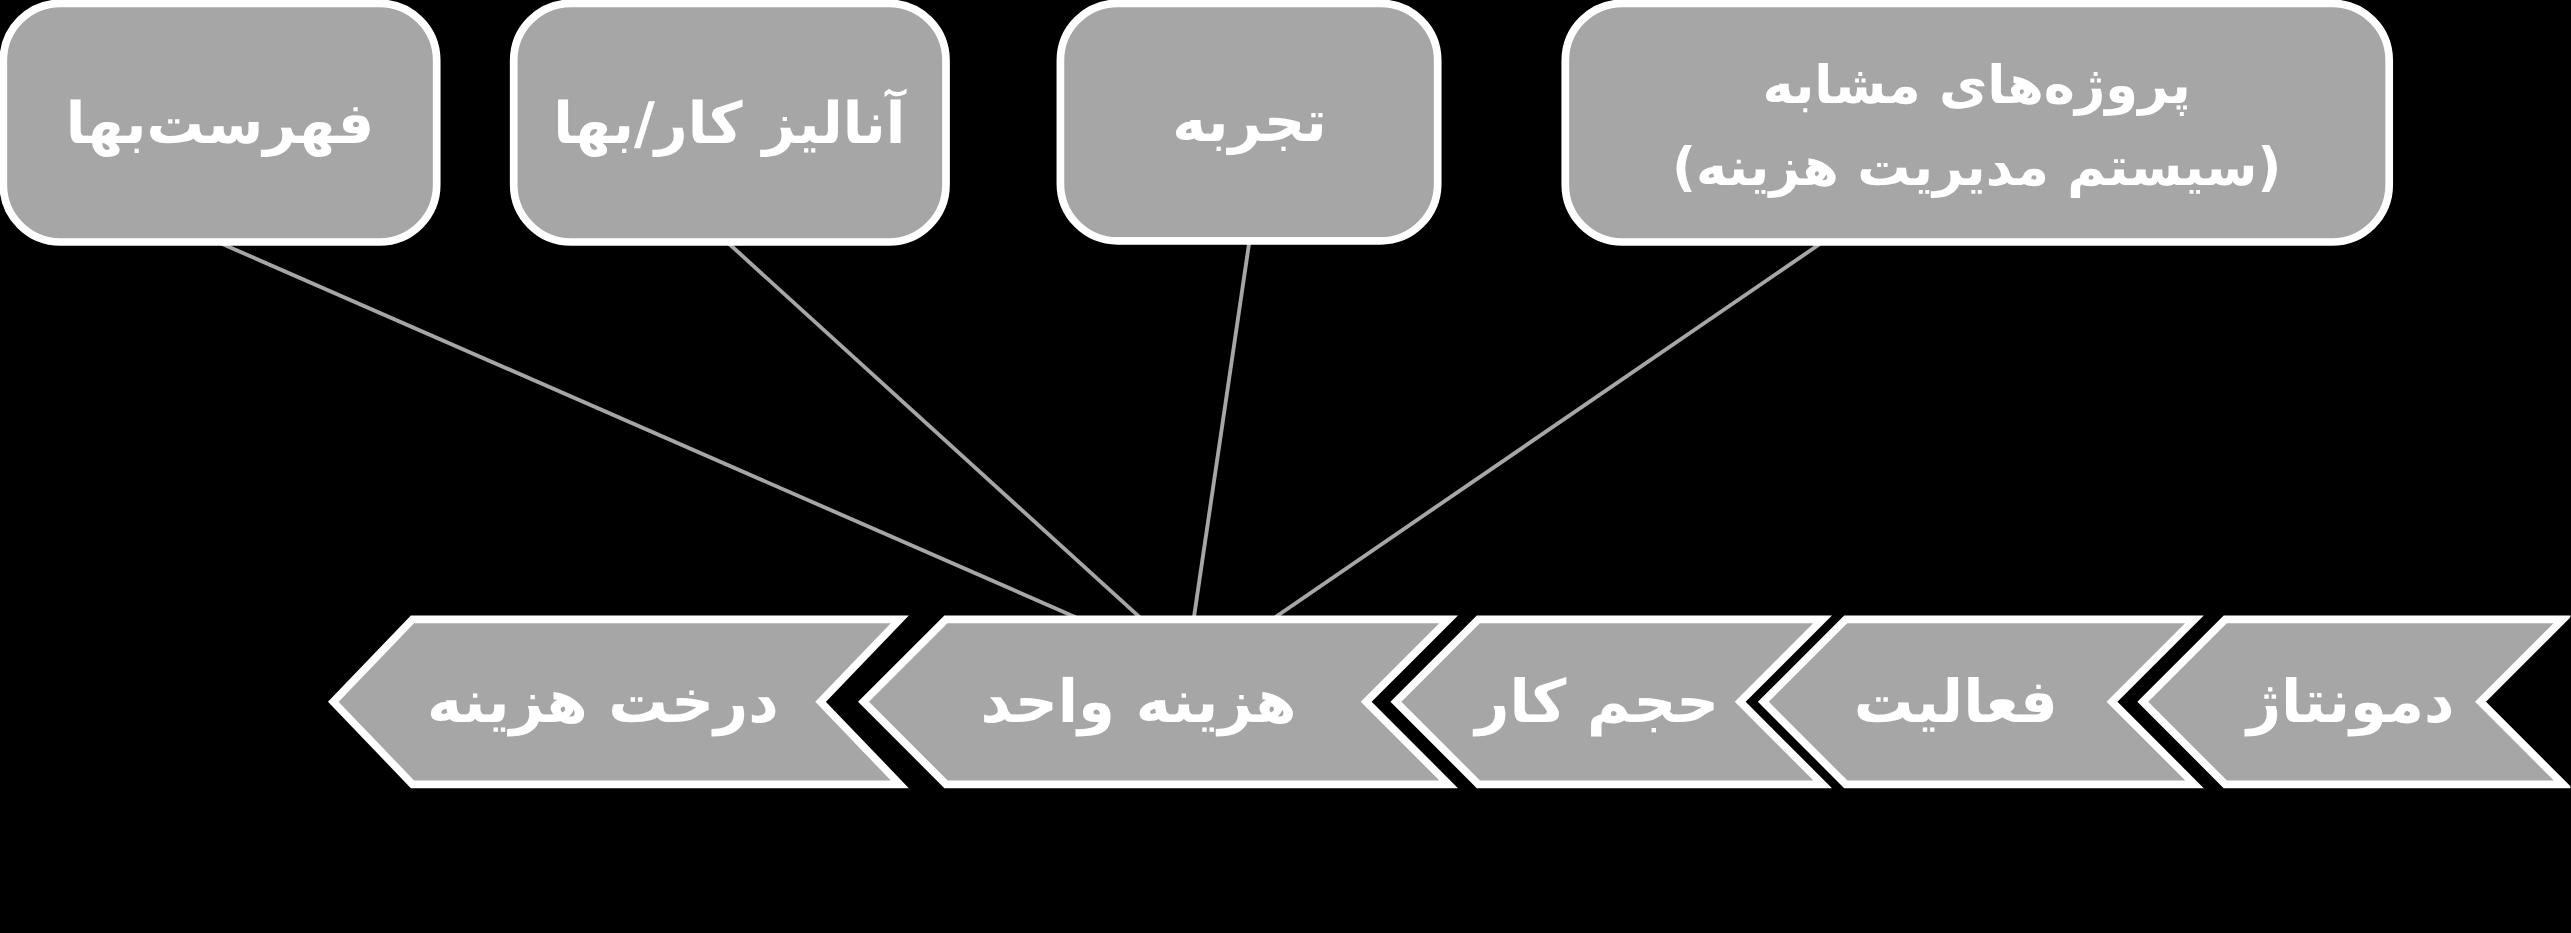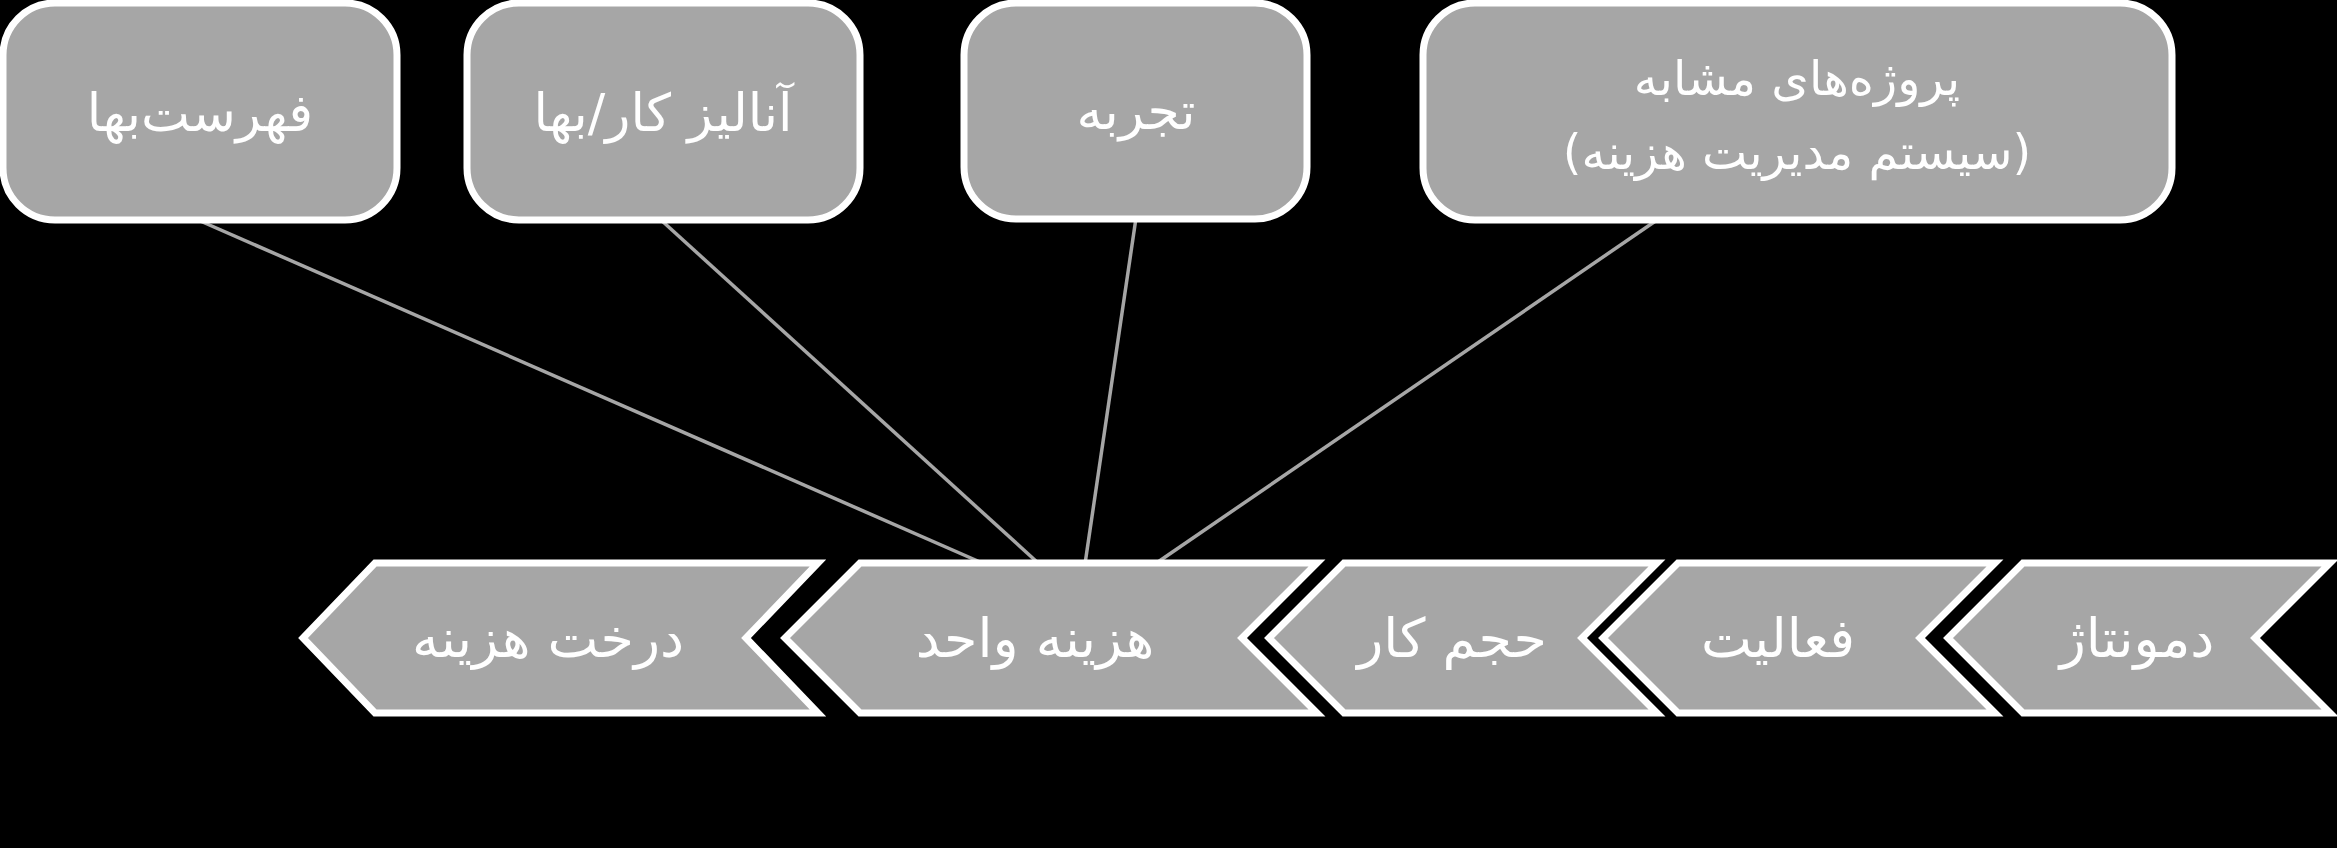--- a/index.html
+++ b/index.html
@@ -6,20 +6,21 @@
     margin: 0;
     padding: 0;
     background: #000000;
   }
   .canvas {
     position: relative;
     width: 2337px;
     height: 848px;
     background: #000000;
     overflow: hidden;
+    font-weight: bold;
   }
   svg { display: block; }
   .shape {
     stroke: #ffffff;
     stroke-width: 7;
   }
   .connector {
     stroke-width: 3.5;
     fill: none;
   }

